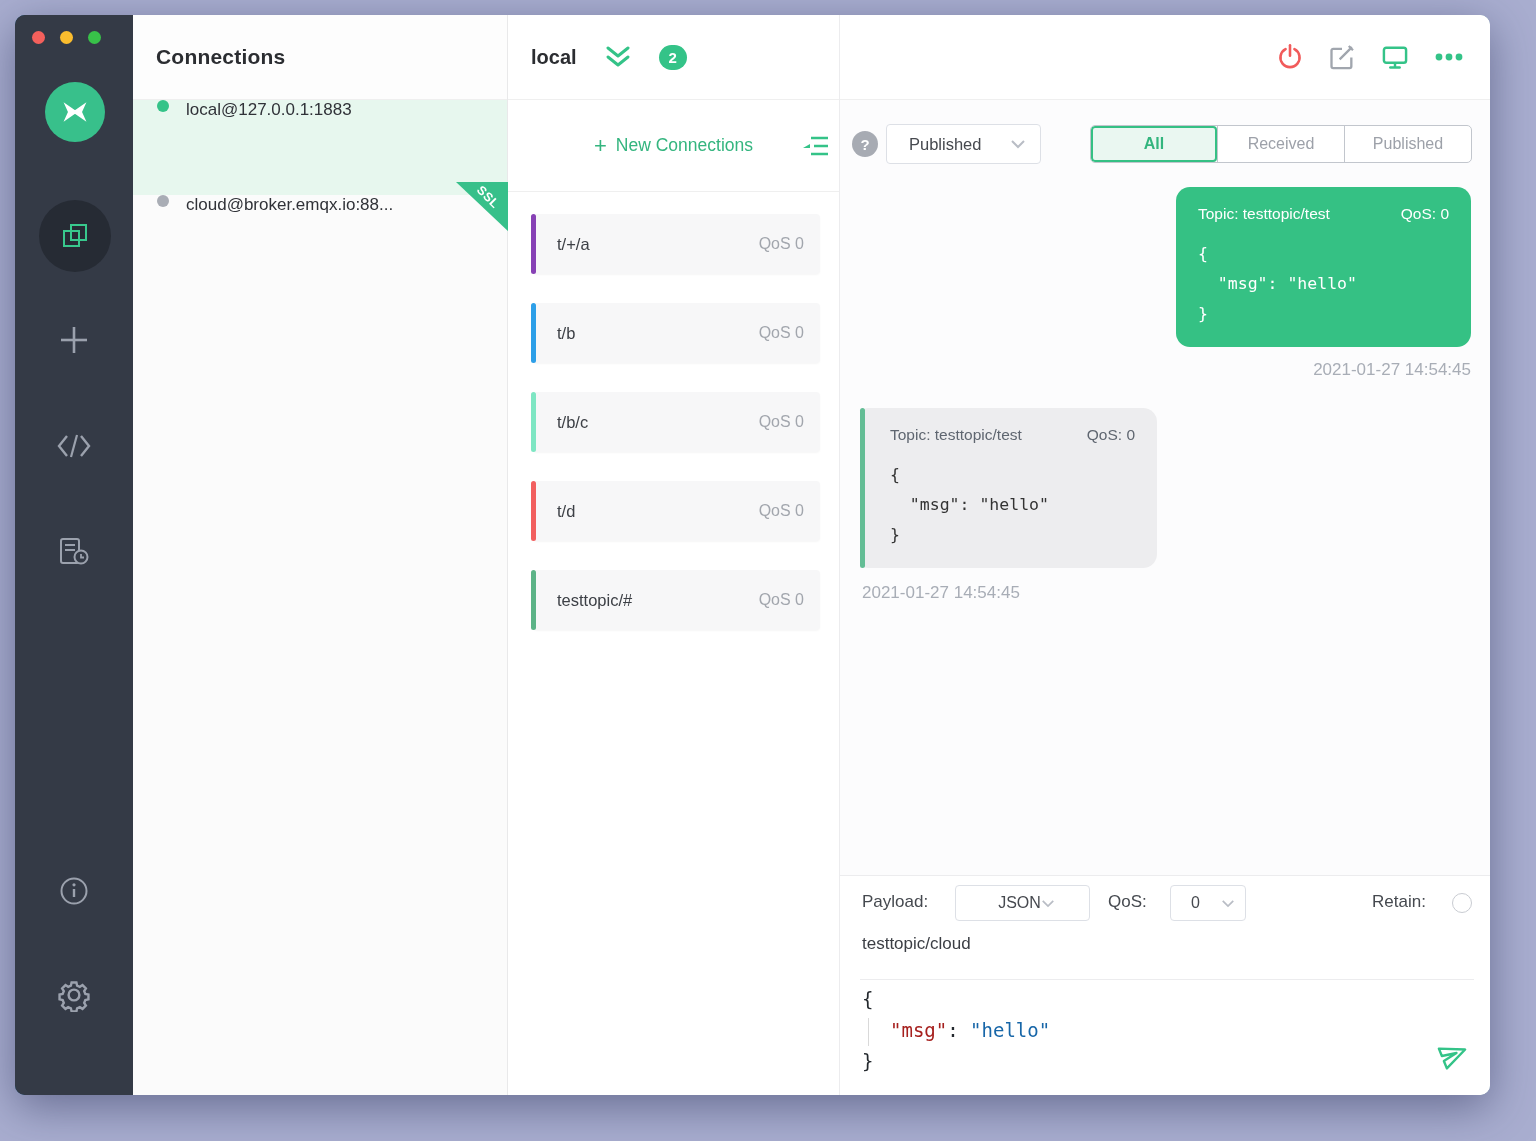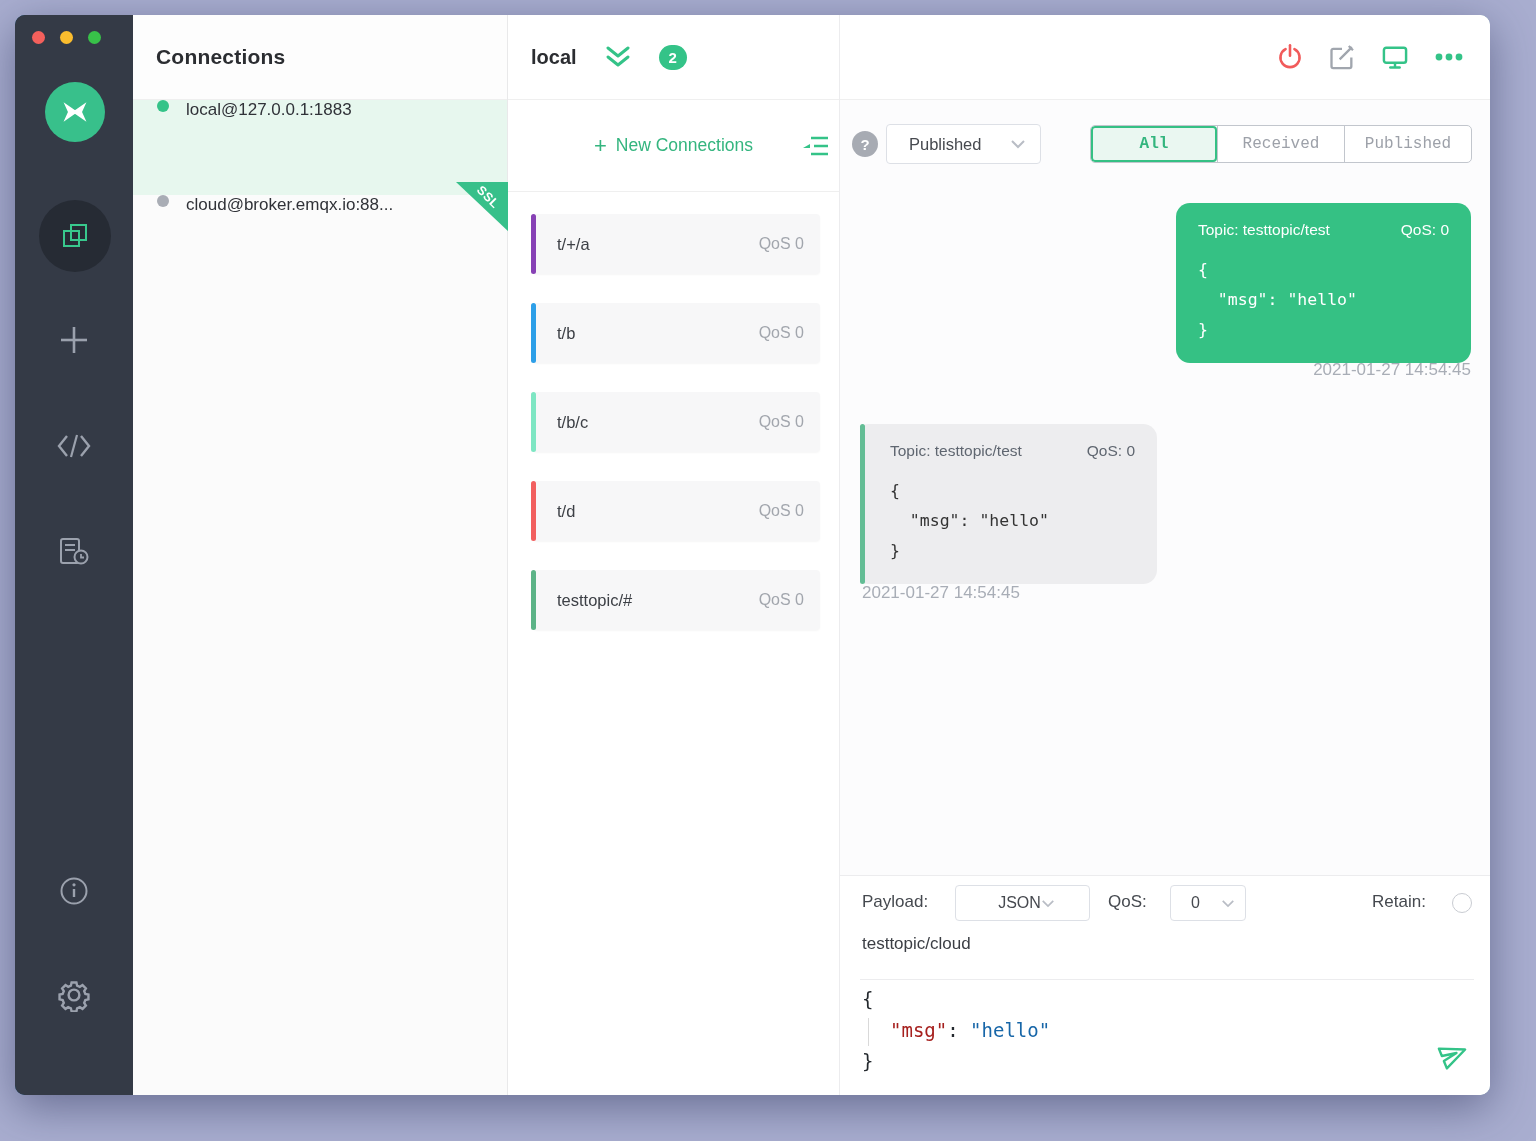--- a/index.html
+++ b/index.html
@@ -101,32 +101,32 @@
     display:flex; align-items:center; justify-content:center; cursor:pointer;
   }
   .select-box {
     border:1px solid #dde0e6; border-radius:4px; background:#fff;
     display:flex; align-items:center; justify-content:space-between;
     color:#46494f; cursor:pointer;
   }
   .fmt-select { position:absolute; left:46px; top:24px; width:155px; height:40px; padding:0 14px 0 22px; font-size:16.5px; }
   .tab-group {
     position:absolute; left:250px; top:25px; width:382px; height:38px; display:flex;
-    border:1px solid #c2c6cd; border-radius:5px; overflow:hidden; background:#fff;font-family:Liberation Mono, monospace;
+    border:1px solid #c2c6cd; border-radius:5px; overflow:hidden; background:#fff;
   }
   .tab {
     flex:1; display:flex; align-items:center; justify-content:center;
     font-size:16px; color:#9da1a9; cursor:pointer; border-left:1px solid #c2c6cd;
   }
   .tab:first-child { border-left:none; }
   .tab.active {
     background:#eaf7f1; color:#33b57e; font-weight:700;
     box-shadow:inset 0 0 0 2px #35c084; border-radius:4px;
   }
-  .bubble { position:absolute; border-radius:14px; padding:18px 22px;margin-top:16px; }
+  .bubble { position:absolute; border-radius:14px; padding:18px 22px; }
   .bubble-pub { left:336px; top:172px; width:295px; background:#35c184; color:#fff; }
   .bubble-recv { left:20px; top:393px; width:297px; background:#ededef; color:#2f2f2f; border-radius:8px 14px 14px 8px; }
   .bubble-recv::before {
     content:""; position:absolute; left:0; top:0; bottom:0; width:5px; background:#63bd95; border-radius:4px;
   }
   .bubble-head { display:flex; justify-content:space-between; font-size:15.5px; }
   .bubble-pub .bubble-head { color:#fff; }
   .bubble-recv .bubble-head { color:#5f6670; padding-left:8px; }
   .bubble-code {
     font-family:"DejaVu Sans Mono", monospace; font-size:16.5px; line-height:30px;

